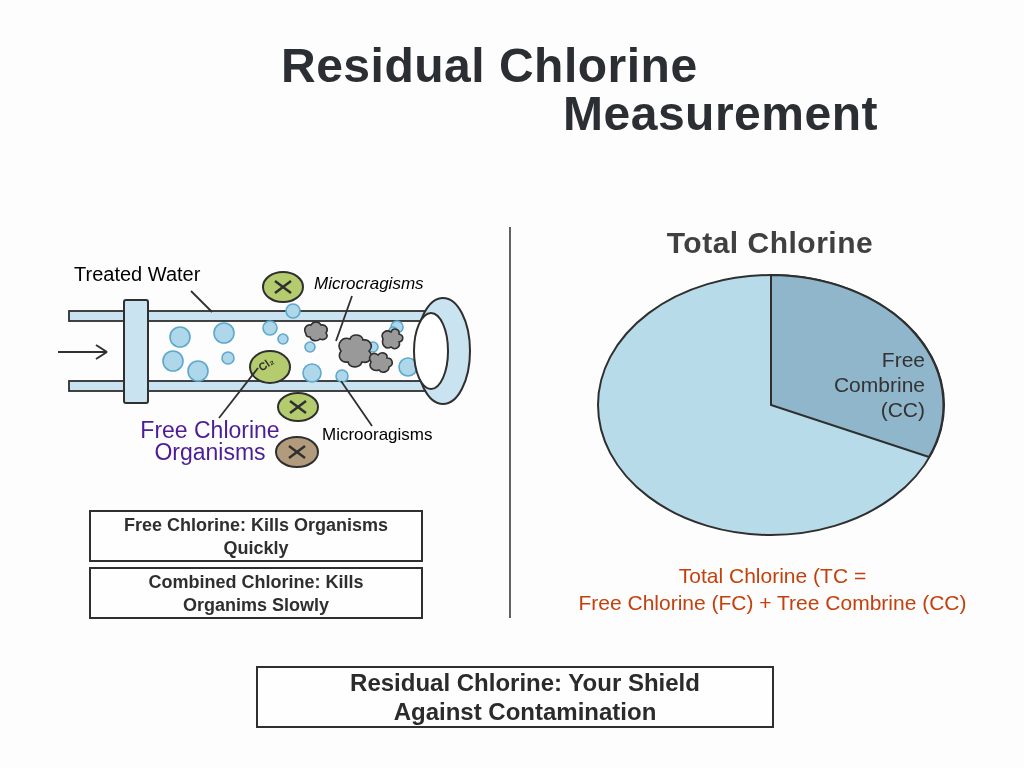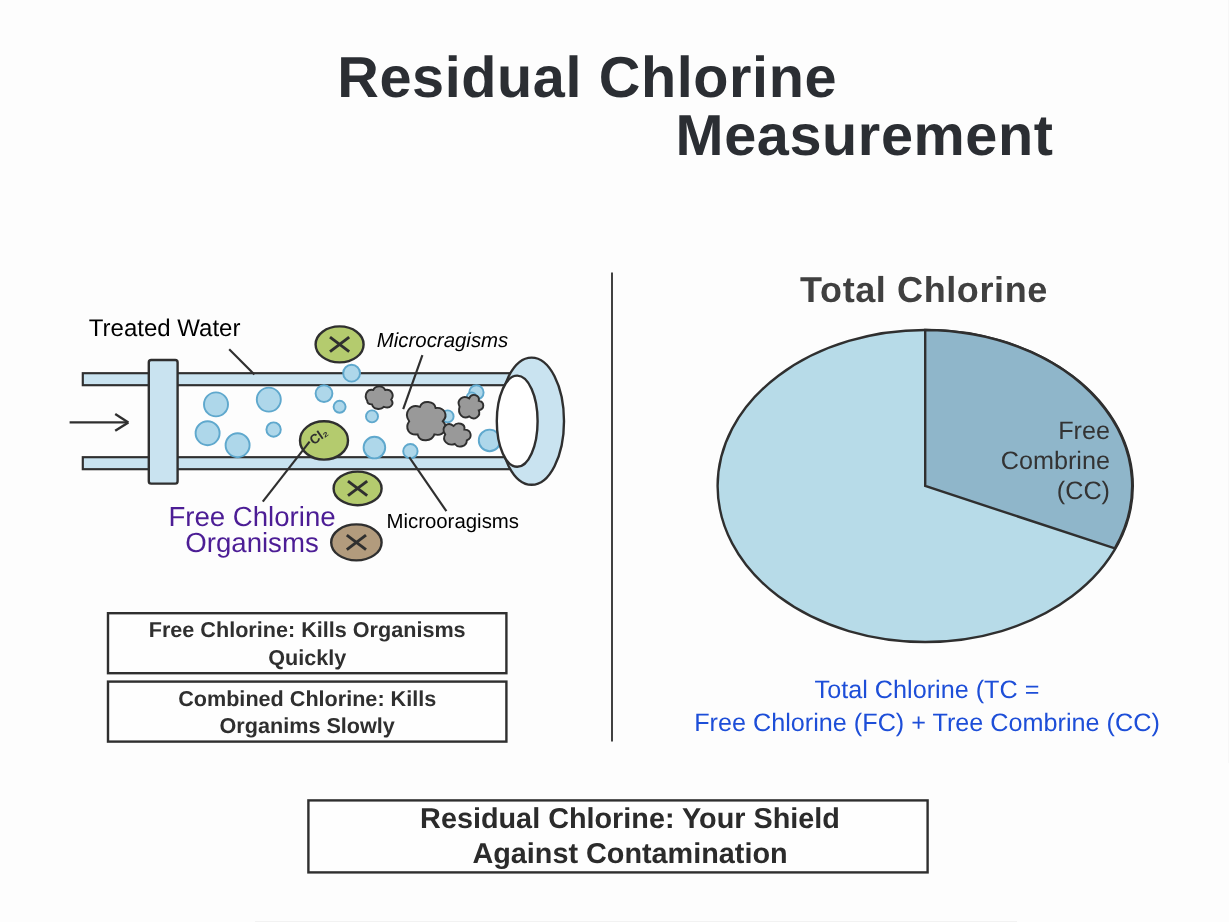--- a/index.html
+++ b/index.html
@@ -23,21 +23,21 @@
   #pie-title{
     position:absolute;left:560px;top:226px;width:420px;text-align:center;
     font-weight:bold;font-size:30px;color:#404040;letter-spacing:0.5px;
   }
   #slice-label{
     position:absolute;left:789px;top:347px;width:136px;text-align:right;
     font-size:21px;line-height:25px;color:#333;
   }
   #pie-caption{
     position:absolute;left:520px;top:562px;width:505px;text-align:center;
-    font-size:21px;line-height:27px;color:#1d4ed8;
+    font-size:21px;line-height:27px;color:#c2410c;
   }
   #footer-box{
     position:absolute;left:256px;top:666px;width:494px;height:58px;
     border:2px solid #2f2f2f;background:#fefefe;text-align:center;
     font-weight:bold;font-size:24px;line-height:29px;color:#2b2b2b;
     display:flex;flex-direction:column;justify-content:center;padding-left:20px;
   }
   #cl2-text{
     position:absolute;left:258px;top:358px;font-size:11px;font-weight:bold;
     color:#2f2f2f;transform:rotate(-35deg);

